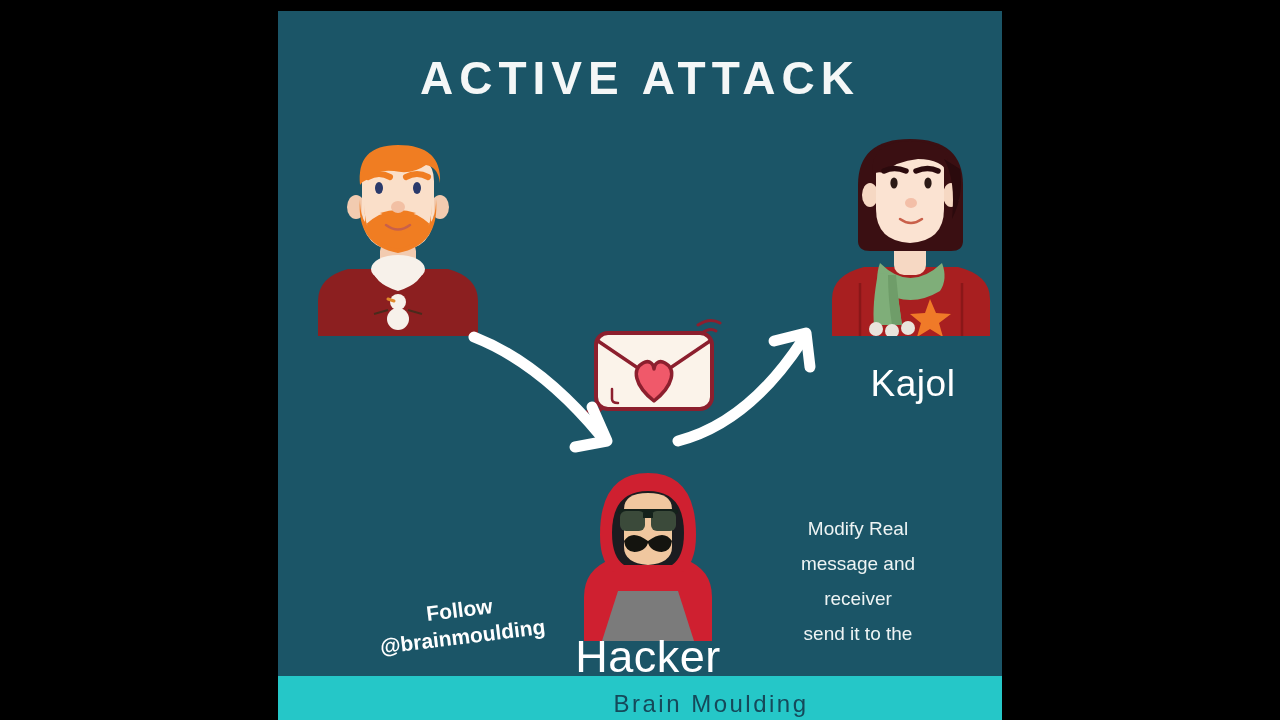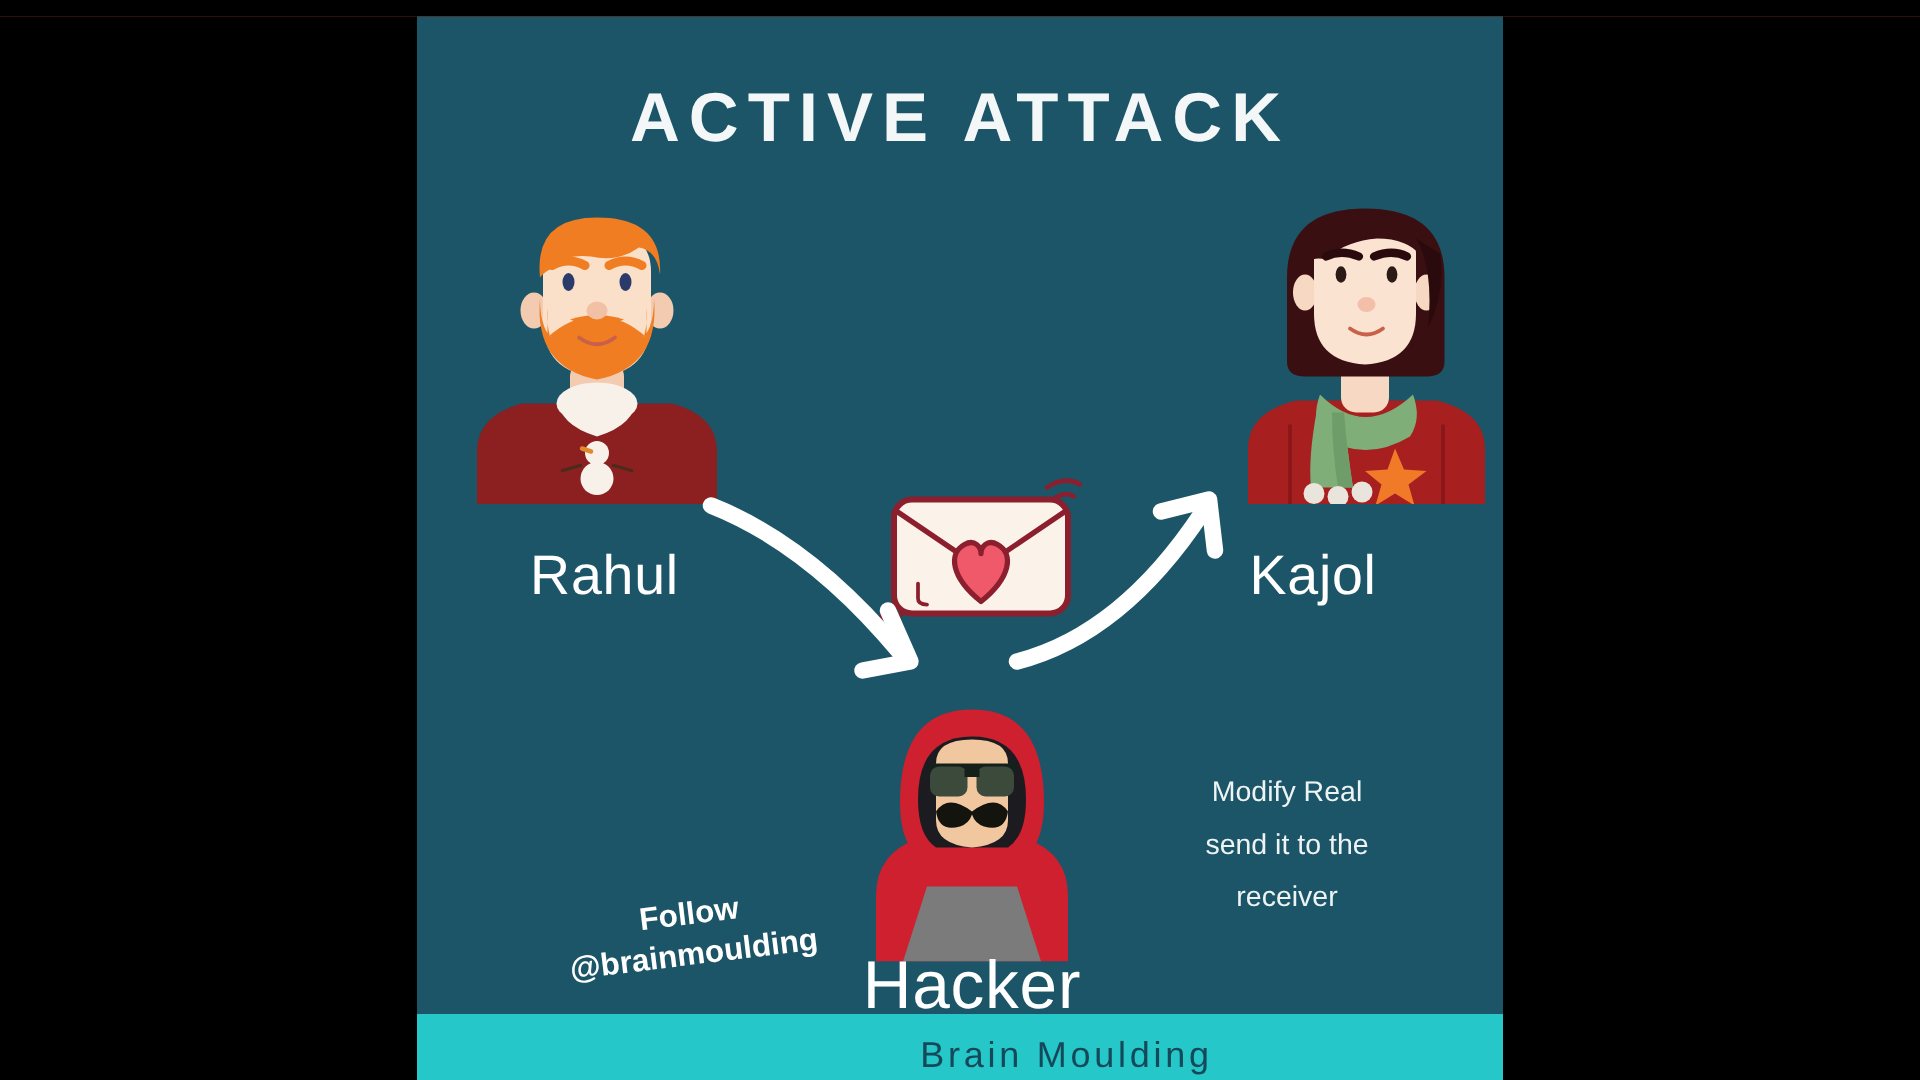--- a/index.html
+++ b/index.html
@@ -41,21 +41,21 @@
   #kajol-fig  { left:540px; top:112px; width:185px; height:213px; }
   #hacker-fig { left:300px; top:450px; width:140px; height:180px; }
 
   .name-label {
     position:absolute; color:#ffffff;
     font-size:37px; font-weight:300;
     font-family:"Liberation Sans", sans-serif;
     letter-spacing:0.5px;
   }
   #rahul-name  { left:45px;  top:352px; width:160px; text-align:center; }
-  #kajol-name  { left:555px; top:352px; width:160px; text-align:left; }
+  #kajol-name  { left:555px; top:352px; width:160px; text-align:center; }
   #hacker-name { left:285px; top:620px; width:170px; text-align:center; font-size:45px; }
 
   
   #envelope { position:absolute; left:304px; top:306px; width:150px; height:105px; }
 
   
   #arrows { position:absolute; left:0; top:0; width:724px; height:720px; pointer-events:none; }
 
   
   #desc {
@@ -134,21 +134,20 @@
 
         <g>
           <circle cx="90" cy="178" r="11" fill="#f7f1ea"></circle>
           <circle cx="90" cy="161" r="8" fill="#f7f1ea"></circle>
           <path d="M86 160 L80 158" stroke="#e08a2c" stroke-width="3" stroke-linecap="round"></path>
           <path d="M80 169 L66 173" stroke="#4a2b1c" stroke-width="2"></path>
           <path d="M100 169 L114 173" stroke="#4a2b1c" stroke-width="2"></path>
         </g>
       </svg>
     </div>
-    <div class="name-label" id="rahul-name">Rahul</div>
 
     <div class="figure" id="kajol-fig">
       <svg width="185" height="213" viewBox="0 0 185 213" xmlns="http://www.w3.org/2000/svg">
 
         <path d="M14 213 L14 176 Q14 152 46 144 L140 144 Q172 152 172 176 L172 213 Z" fill="#a81f20"></path>
 
         <path d="M42 160 L42 213" stroke="#8a1718" stroke-width="2.5"></path>
         <path d="M144 160 L144 213" stroke="#8a1718" stroke-width="2.5"></path>
 
         <rect x="76" y="110" width="32" height="42" rx="10" fill="#f6d8c3"></rect>
@@ -240,22 +239,23 @@
         <path d="M314 396 L329 430 L297 436" stroke="#ffffff" stroke-width="11" fill="none" stroke-linecap="round" stroke-linejoin="round"></path>
       </g>
       <g>
         <path d="M400 430 Q470 412 524 330" stroke="#ffffff" stroke-width="11" fill="none" stroke-linecap="round"></path>
         <path d="M496 330 L528 322 L532 356" stroke="#ffffff" stroke-width="11" fill="none" stroke-linecap="round" stroke-linejoin="round"></path>
       </g>
     </svg>
 
     <div id="desc">
       <div>Modify Real</div>
+      <div>message and</div>
+      <div>receiver</div>
       <div>send it to the</div>
-      <div>receiver</div>
     </div>
 
     <div id="follow">
       <span class="l1">Follow</span>
       <span class="l2">@brainmoulding</span>
     </div>
 
     <div id="footer">
       <span id="footer-text">Brain Moulding</span>
     </div>

